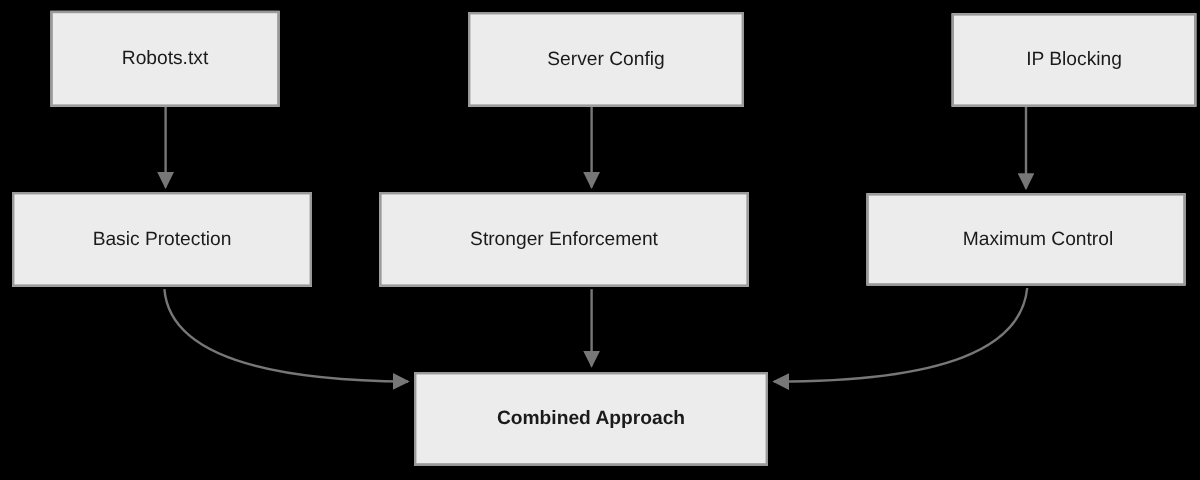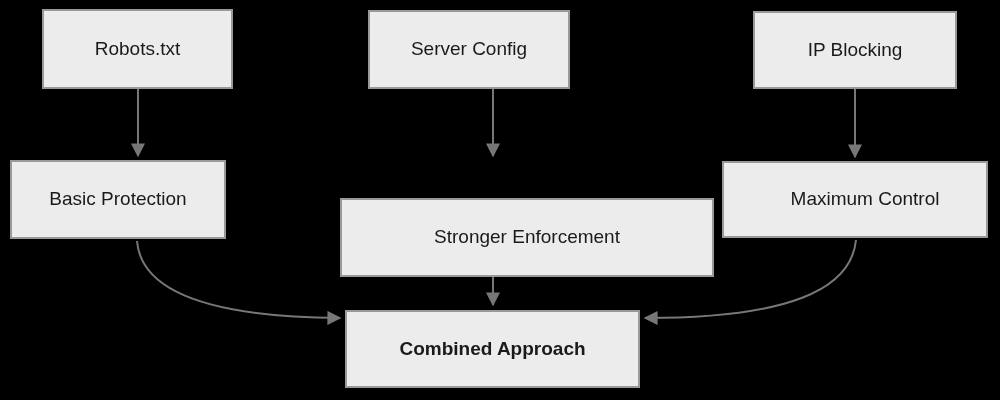--- a/index.html
+++ b/index.html
@@ -17,21 +17,21 @@
   }
   .node {
     position: absolute;
     box-sizing: border-box;
     background: var(--node-fill, #ececec);
     border: 2px solid var(--node-border, #999999);
     color: var(--text-color, #1a1a1a);
     display: flex;
     align-items: center;
     justify-content: center;
-    font-size: 19px;
+    font-size: 16px;
     line-height: 1.2;
     text-align: center;
     white-space: nowrap;
   }
   .edges {
     position: absolute;
     inset: 0;
     pointer-events: none;
   }
   .edges path.edge {
@@ -58,25 +58,25 @@
     <path class="edge" d="M138,89 L138,156" marker-end="url(#arrow)"></path>
     <path class="edge" d="M493,89 L493,156" marker-end="url(#arrow)"></path>
     <path class="edge" d="M855,89 L855,157" marker-end="url(#arrow)"></path>
     <path class="edge" d="M137,241 C141,290 205,317 340,318" marker-end="url(#arrow)"></path>
     <path class="edge" d="M493,241 L493,305" marker-end="url(#arrow)"></path>
     <path class="edge" d="M856,240 C851,290 788,318 645,318" marker-end="url(#arrow)"></path>
   </svg>
 
   <div class="node" style="left:42px; top:9px; width:191px; height:80px;">Robots.txt</div>
 
-  <div class="node" style="left:368px; top:10px; width:202px; height:79px;">Server Config</div>
+  <div class="node" style="left:390px; top:10px; width:230px; height:79px;">Server Config</div>
 
-  <div class="node" style="left:753px; top:11px; width:204px; height:78px;">IP Blocking</div>
+  <div class="node" style="left:793px; top:11px; width:204px; height:78px;">IP Blocking</div>
 
-  <div class="node" style="left:10px; top:160px; width:216px; height:79px;">Basic Protection</div>
+  <div class="node" style="left:10px; top:160px; width:250px; height:79px;">Basic Protection</div>
 
-  <div class="node" style="left:340px; top:160px; width:374px; height:79px;margin-top:38px;">Stronger Enforcement</div>
+  <div class="node" style="left:316px; top:160px; width:308px; height:79px;">Stronger Enforcement</div>
 
   <div class="node" style="left:722px; top:161px; width:266px; height:77px;padding-left:20px;">Maximum Control</div>
 
   <div class="node" style="left:345px; top:310px; width:295px; height:78px;font-weight:bold;">Combined Approach</div>
 
 </div>
 
 </body></html>

